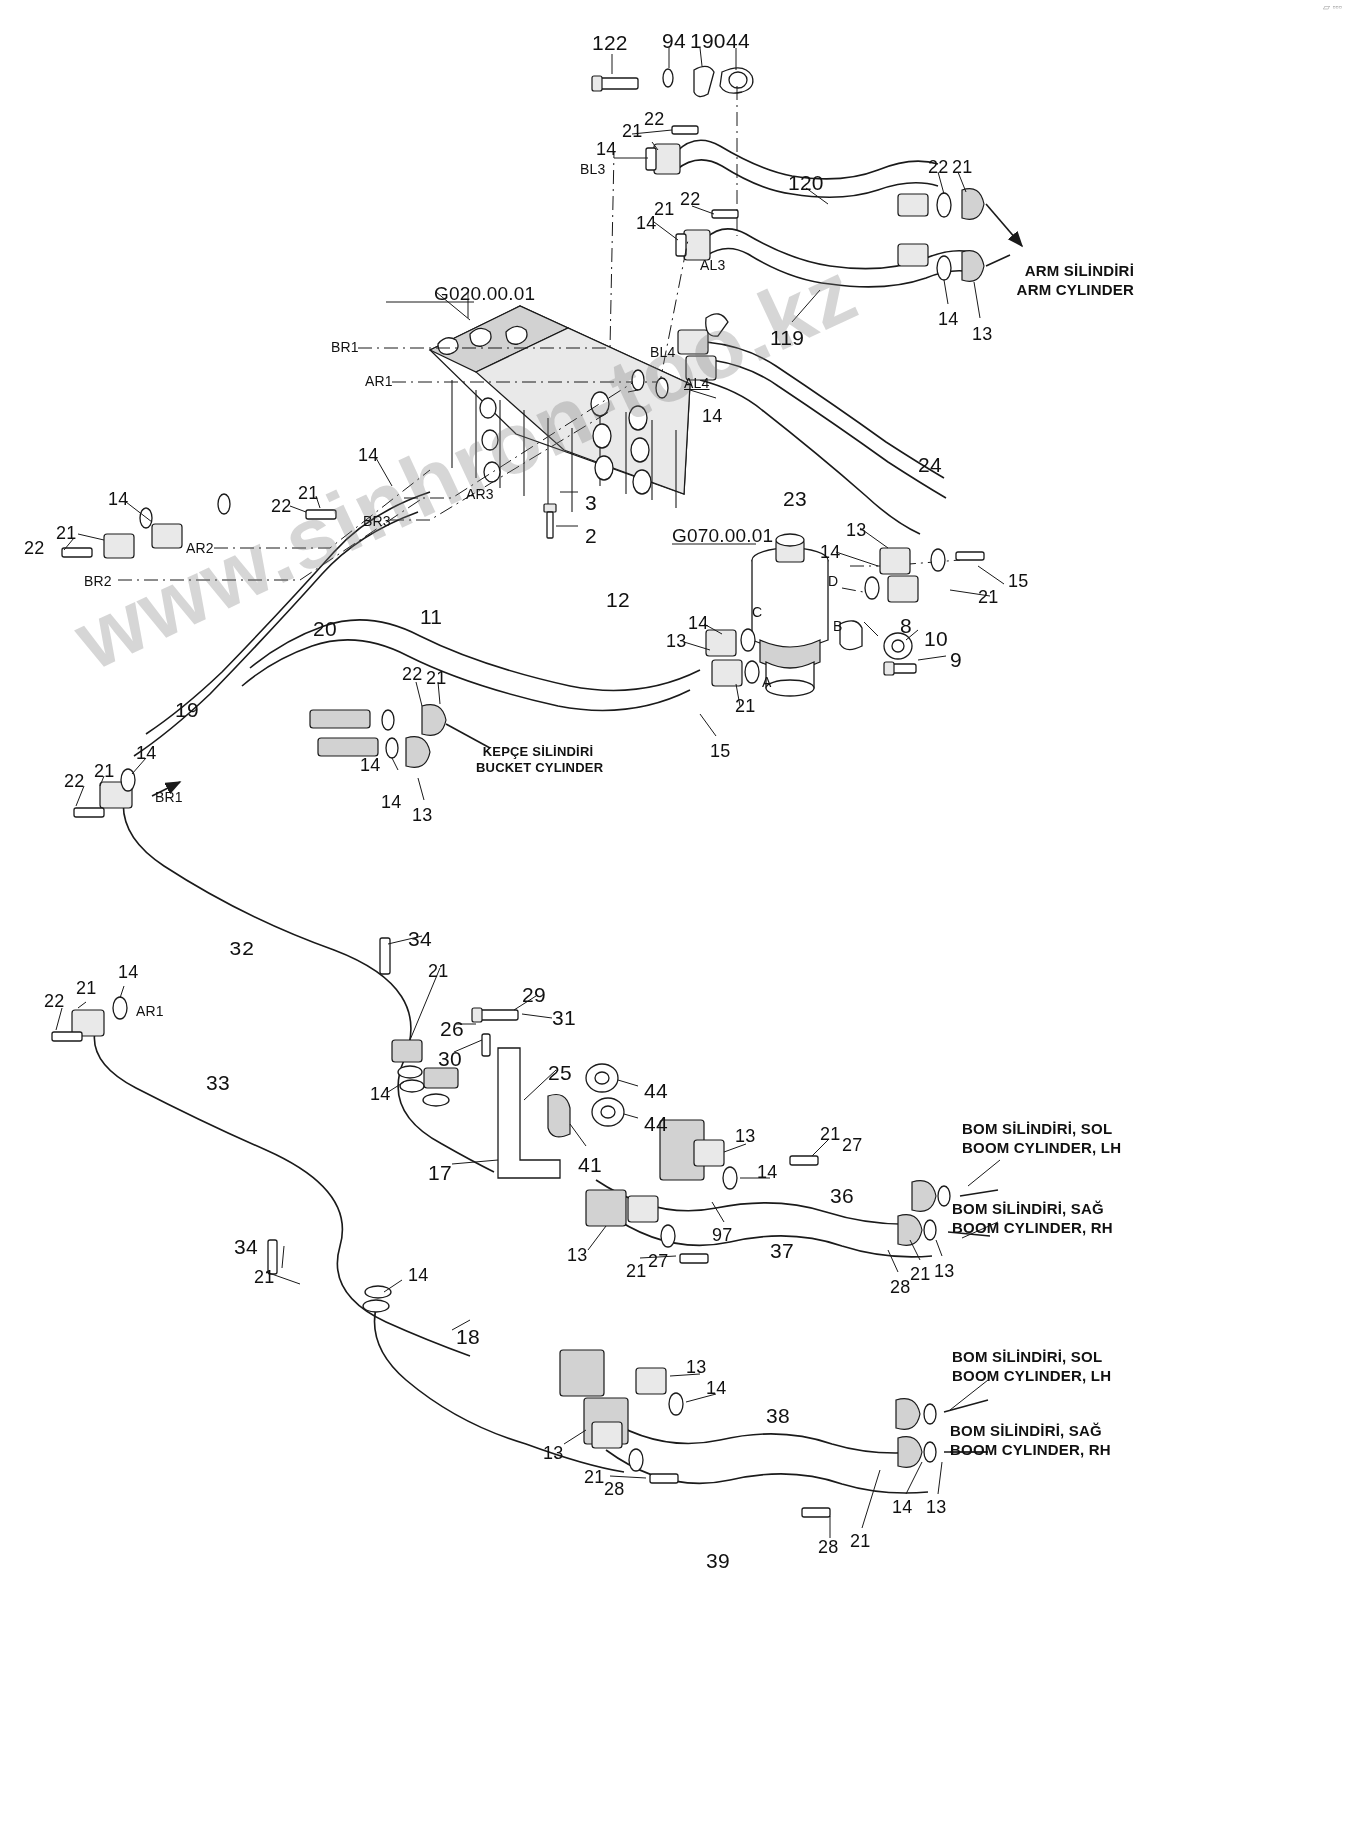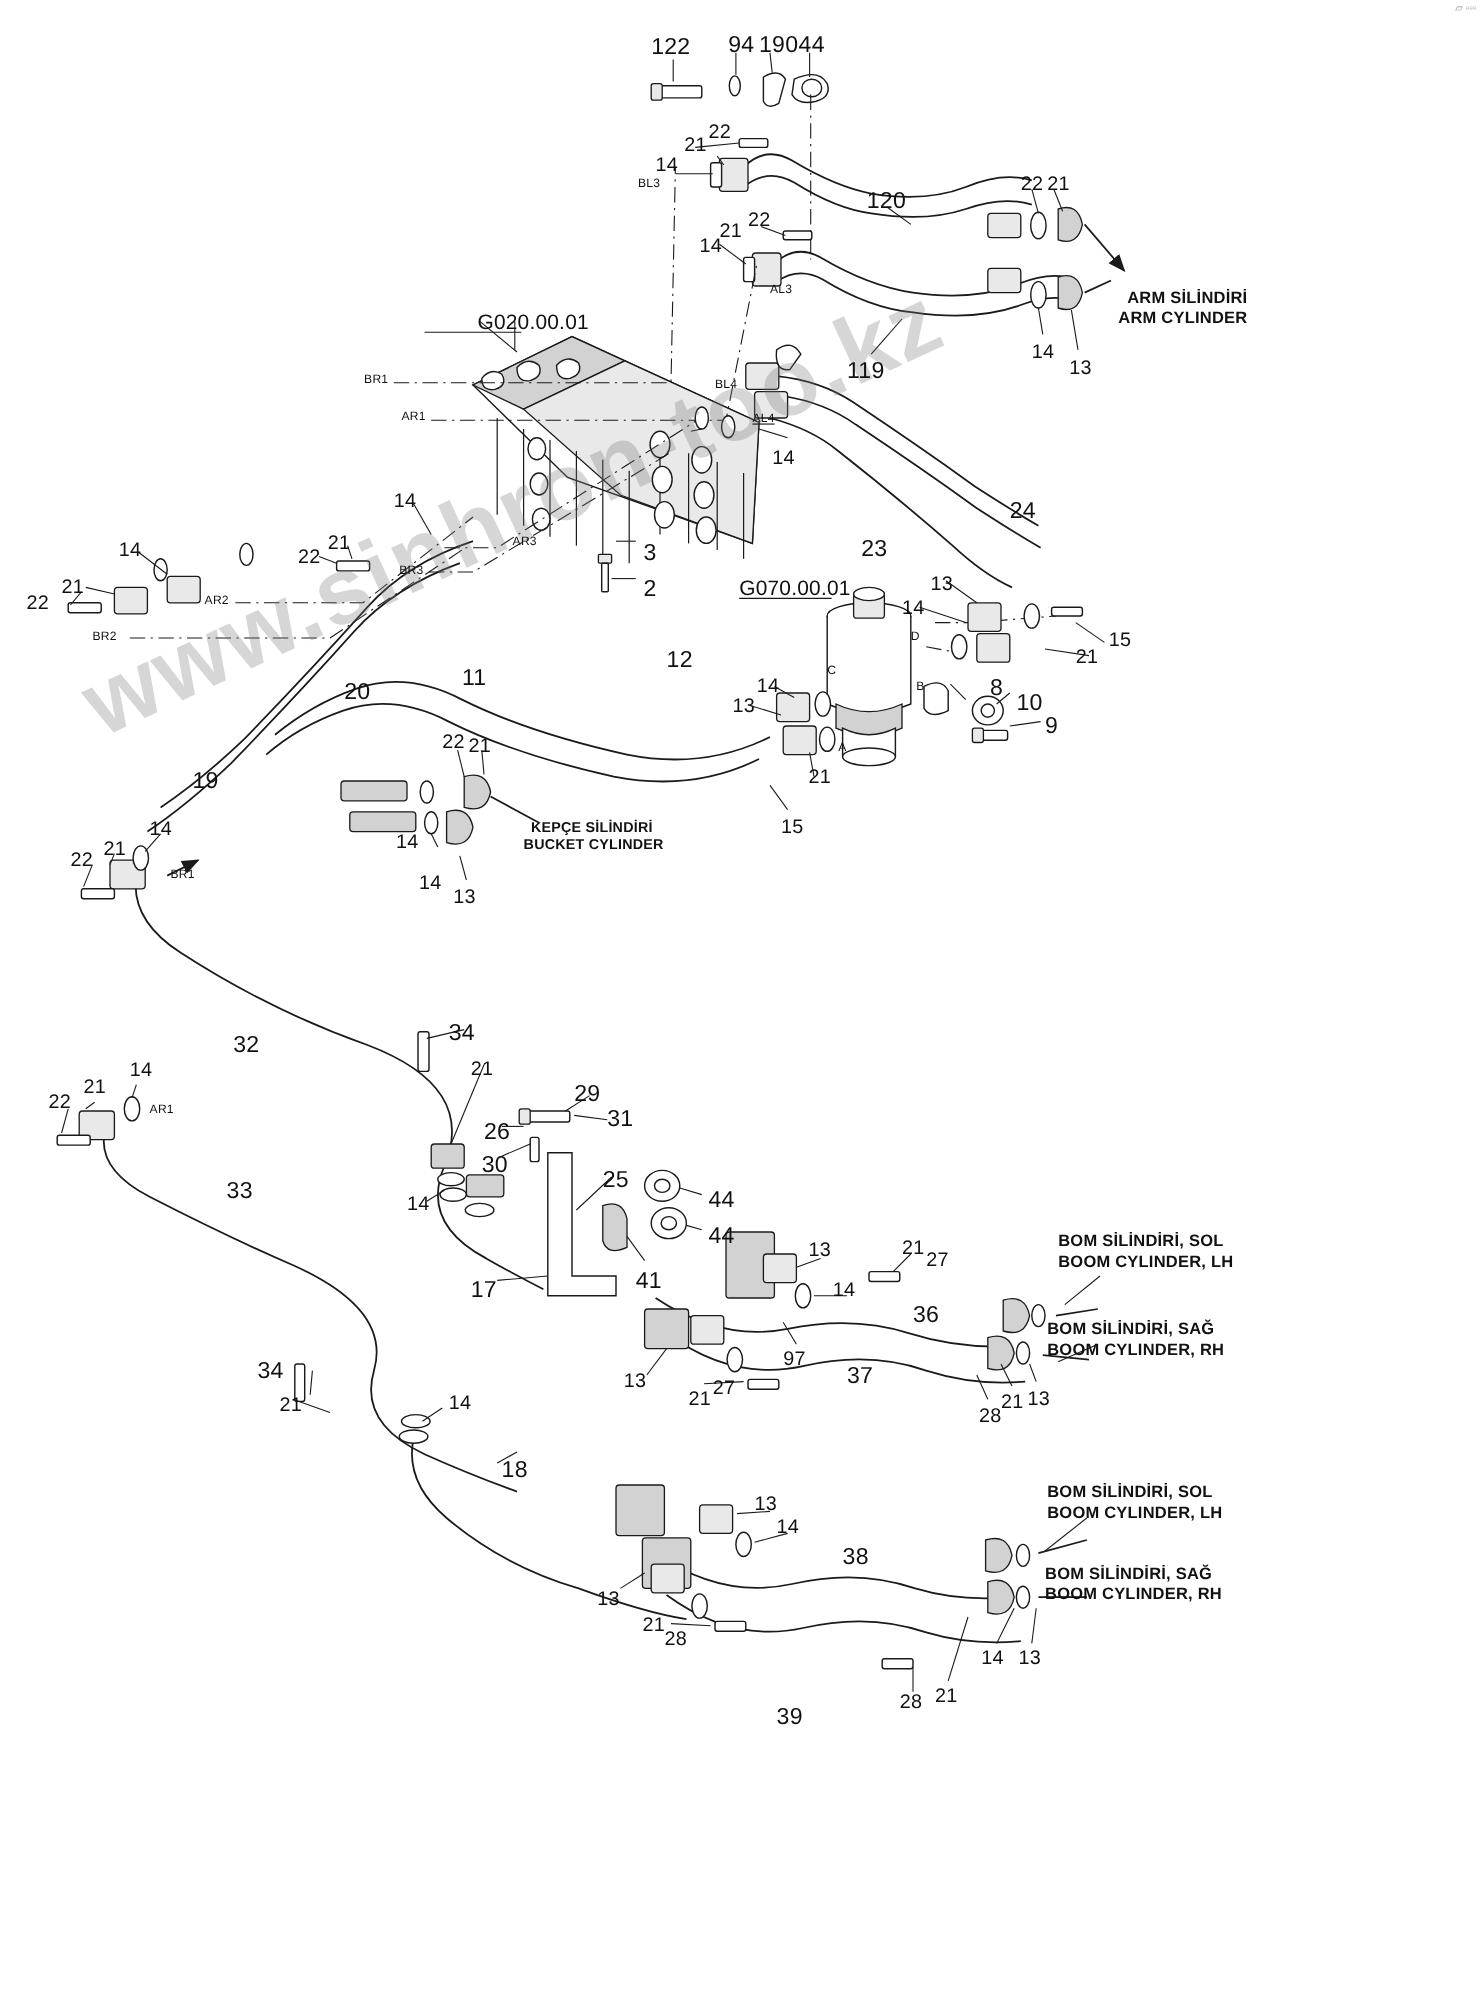--- a/index.html
+++ b/index.html
@@ -5,21 +5,21 @@
   html,body{margin:0;padding:0;background:#ffffff;}
   body{width:1348px;height:1828px;position:relative;overflow:hidden;
        font-family:"Liberation Sans",sans-serif;color:#1a1a1a;}
   #sheet{position:absolute;inset:0;}
   svg#art{position:absolute;left:0;top:0;width:1348px;height:1828px;}
   .lbl{position:absolute;white-space:nowrap;font-size:17px;line-height:1.05;
        color:#111;letter-spacing:0.2px;}
   .num{font-size:18px;font-weight:400;}
   .bignum{font-size:21px;}
   .code{font-size:19px;}
-  .port{font-size:11px;}
+  .port{font-size:14px;}
   .cap{font-size:15px;font-weight:700;line-height:1.25;text-align:right;}
   .cap2{font-size:13px;font-weight:700;line-height:1.25;text-align:center;}
   .wm{position:absolute;left:60px;top:600px;width:1240px;height:420px;
       font-size:86px;font-weight:700;color:rgba(120,120,120,0.30);
       transform:rotate(-25deg);transform-origin:left top;pointer-events:none;
       letter-spacing:2px;white-space:nowrap;}
   .corner{position:absolute;right:6px;top:2px;font-size:9px;color:#999;}
 </style>
 </head>
 <body>
@@ -445,21 +445,21 @@
       <div class="lbl bignum" style="left: 313px; top: 618px;">20</div>
       <div class="lbl bignum" style="left: 175px; top: 699px;">19</div>
       <div class="lbl num" style="left: 402px; top: 665px;">22</div>
       <div class="lbl num" style="left: 426px; top: 669px;">21</div>
       <div class="lbl num" style="left: 360px; top: 756px;">14</div>
       <div class="lbl num" style="left: 381px; top: 793px;">14</div>
       <div class="lbl num" style="left: 412px; top: 806px;">13</div>
       <div class="lbl num" style="left: 136px; top: 744px;">14</div>
       <div class="lbl num" style="left: 94px; top: 762px;">21</div>
       <div class="lbl num" style="left: 64px; top: 772px;">22</div>
-      <div class="lbl bignum" style="left: 212px; top: 939px;">32</div>
+      <div class="lbl bignum" style="left: 229px; top: 939px; font-family: Liberation Mono, monospace;">32</div>
       <div class="lbl bignum" style="left: 408px; top: 928px;">34</div>
       <div class="lbl num" style="left: 428px; top: 962px;">21</div>
       <div class="lbl bignum" style="left: 522px; top: 984px;">29</div>
       <div class="lbl bignum" style="left: 552px; top: 1007px;">31</div>
       <div class="lbl bignum" style="left: 440px; top: 1018px;">26</div>
       <div class="lbl bignum" style="left: 438px; top: 1048px;">30</div>
       <div class="lbl bignum" style="left: 548px; top: 1062px;">25</div>
       <div class="lbl bignum" style="left: 644px; top: 1080px;">44</div>
       <div class="lbl bignum" style="left: 644px; top: 1113px;">44</div>
       <div class="lbl num" style="left: 370px; top: 1085px;">14</div>

